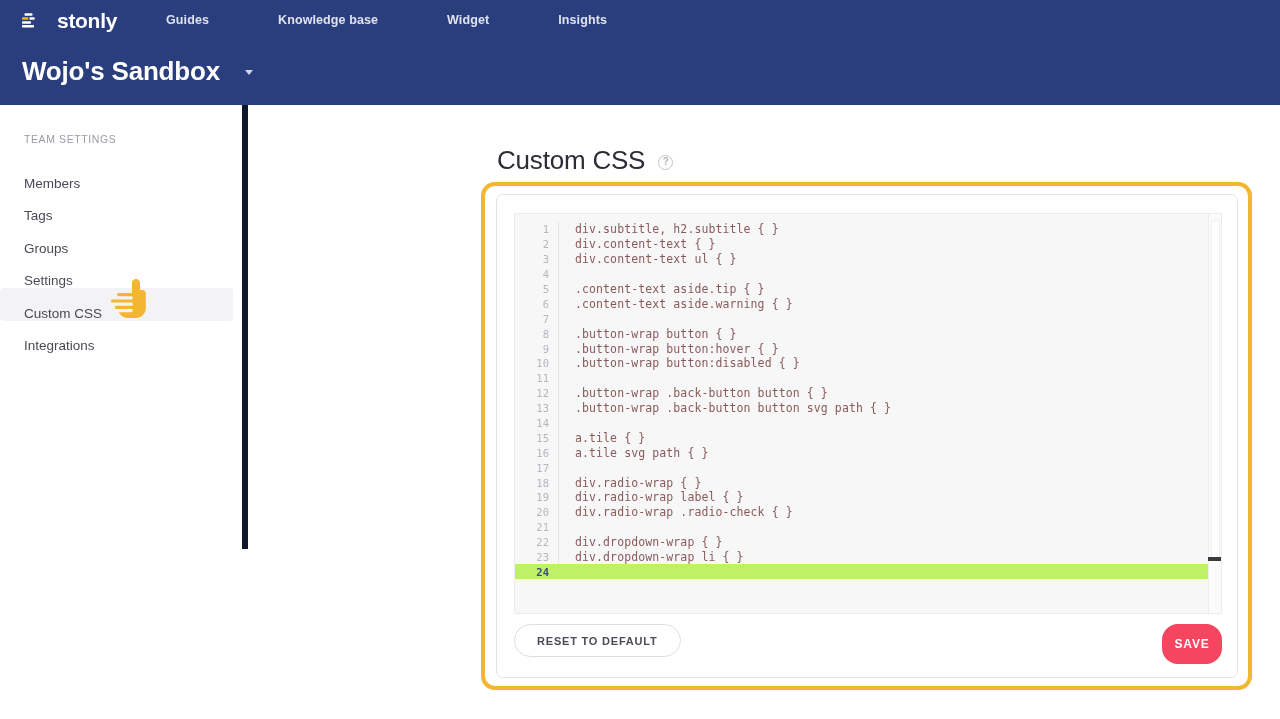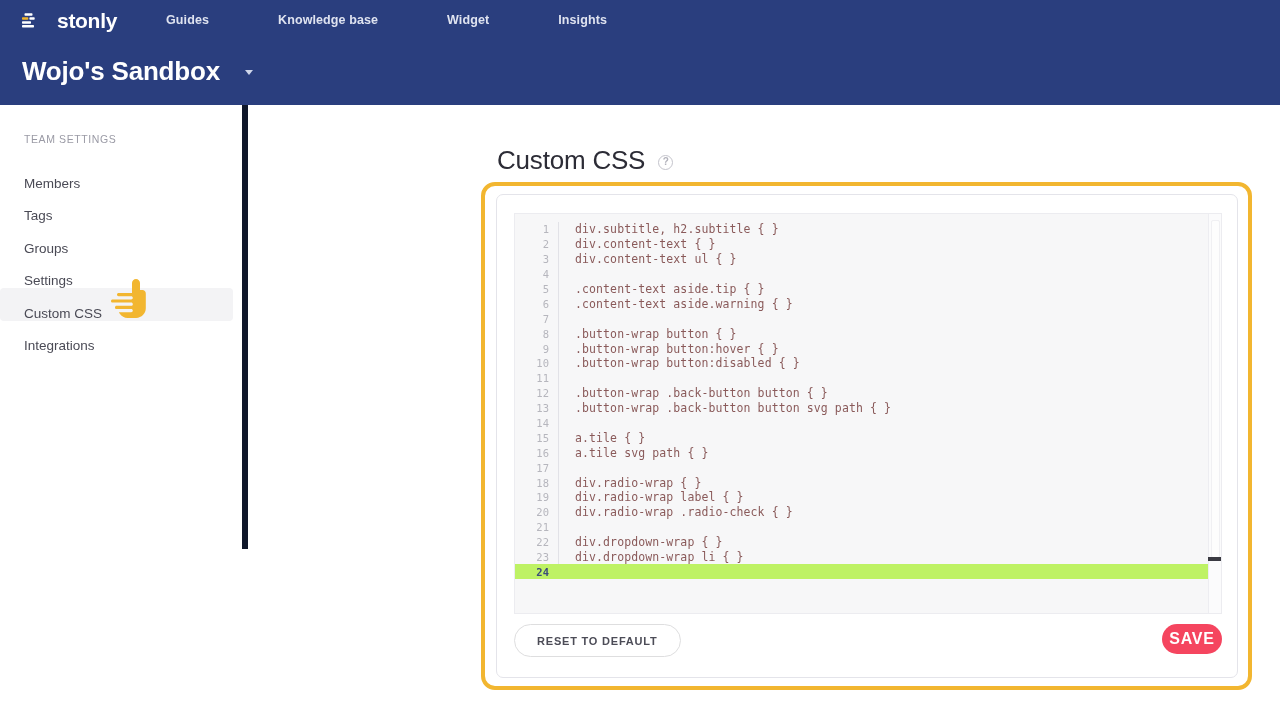--- a/index.html
+++ b/index.html
@@ -340,27 +340,27 @@
     font-size: 11px;
     font-weight: 600;
     letter-spacing: 0.8px;
     font-family: "Liberation Sans", sans-serif;
     cursor: pointer;
   }
 
   .btn-save {
     position: absolute;
     right: 0; top: 0;
-    height: 30px;
+    height: 40px;
     width: 60px;
     border: none;
     border-radius: 16px;
     background: #f5455f;
     color: #ffffff;
-    font-size: 16px;
+    font-size: 12px;
     font-weight: 700;
     letter-spacing: 0.8px;
     font-family: "Liberation Sans", sans-serif;
     cursor: pointer;
   }
 </style>
 </head>
 <body>
 
 <div class="topbar">

